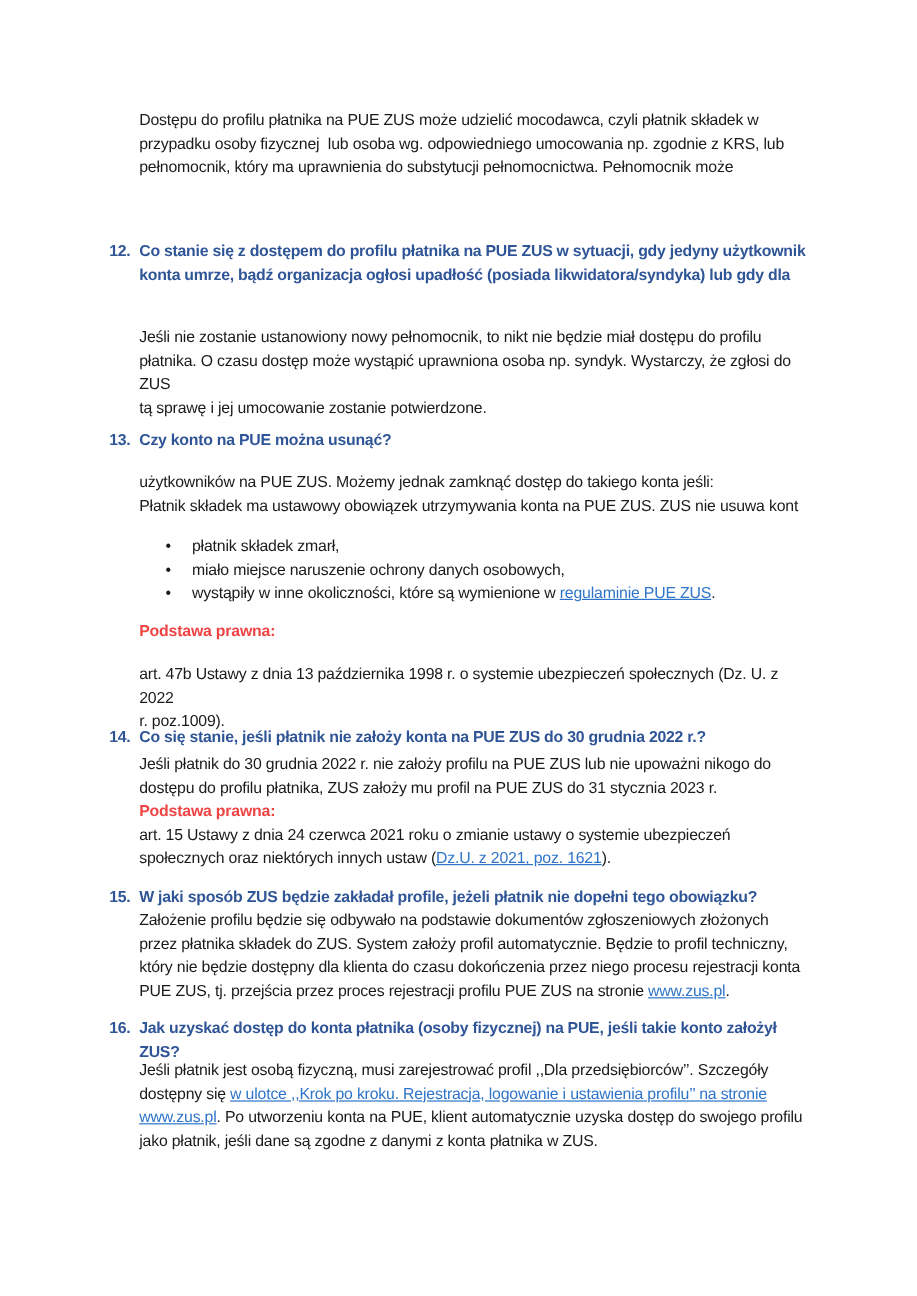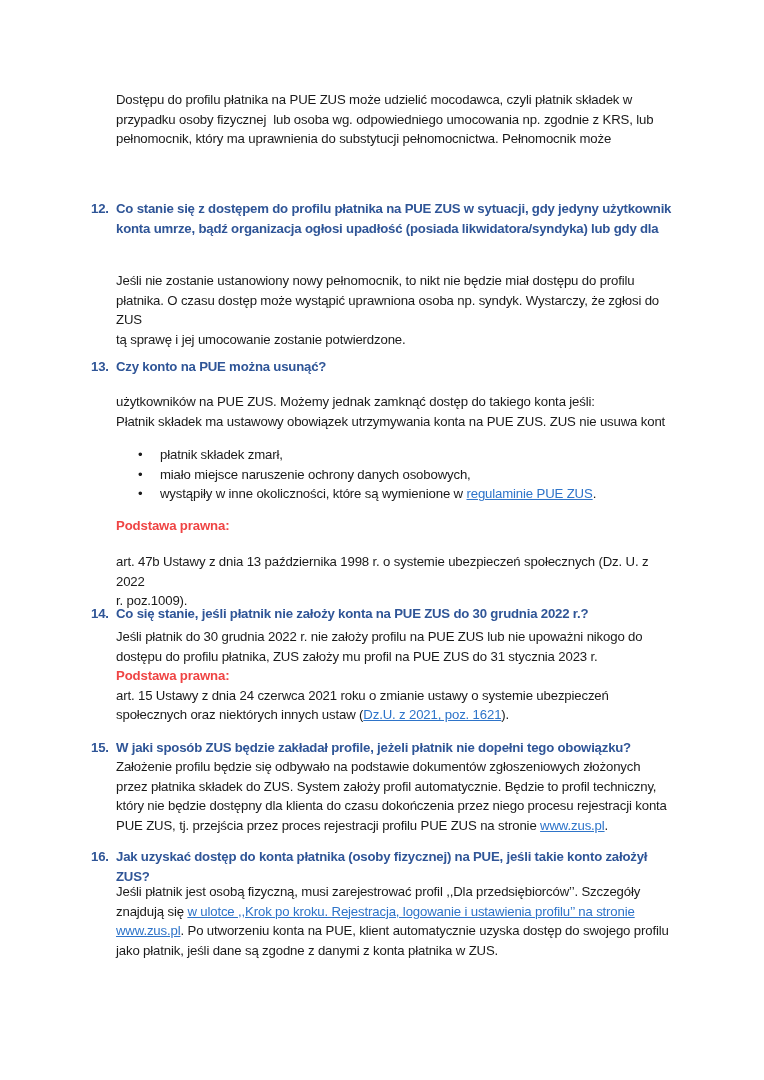--- a/index.html
+++ b/index.html
@@ -160,21 +160,21 @@
     </div>
   </div>
 
   <div class="heading" style="top:847px;">
     <span class="num">16.</span>
     <span class="qtext">Jak uzyskać dostęp do konta płatnika (osoby fizycznej) na PUE, jeśli takie konto założył ZUS?</span>
   </div>
   <div class="block" style="top:882px;">
     <div>Jeśli płatnik jest osobą fizyczną, musi zarejestrować profil ,,Dla przedsiębiorców’’. Szczegóły</div>
     <div>
-      <span style="white-space:pre;">znajdują się </span><a class="link" href="#">w ulotce ,,Krok po kroku. Rejestracja, logowanie i ustawienia profilu’’ na stronie</a>
+      <span style="white-space:pre;">dostępny się </span><a class="link" href="#">w ulotce ,,Krok po kroku. Rejestracja, logowanie i ustawienia profilu’’ na stronie</a>
     </div>
     <div>
       <a class="link" href="#">www.zus.pl</a><span>. Po utworzeniu konta na PUE, klient automatycznie uzyska dostęp do swojego profilu</span>
     </div>
     <div>jako płatnik, jeśli dane są zgodne z danymi z konta płatnika w ZUS.</div>
   </div>
 
 </div>
 
 </body></html>

